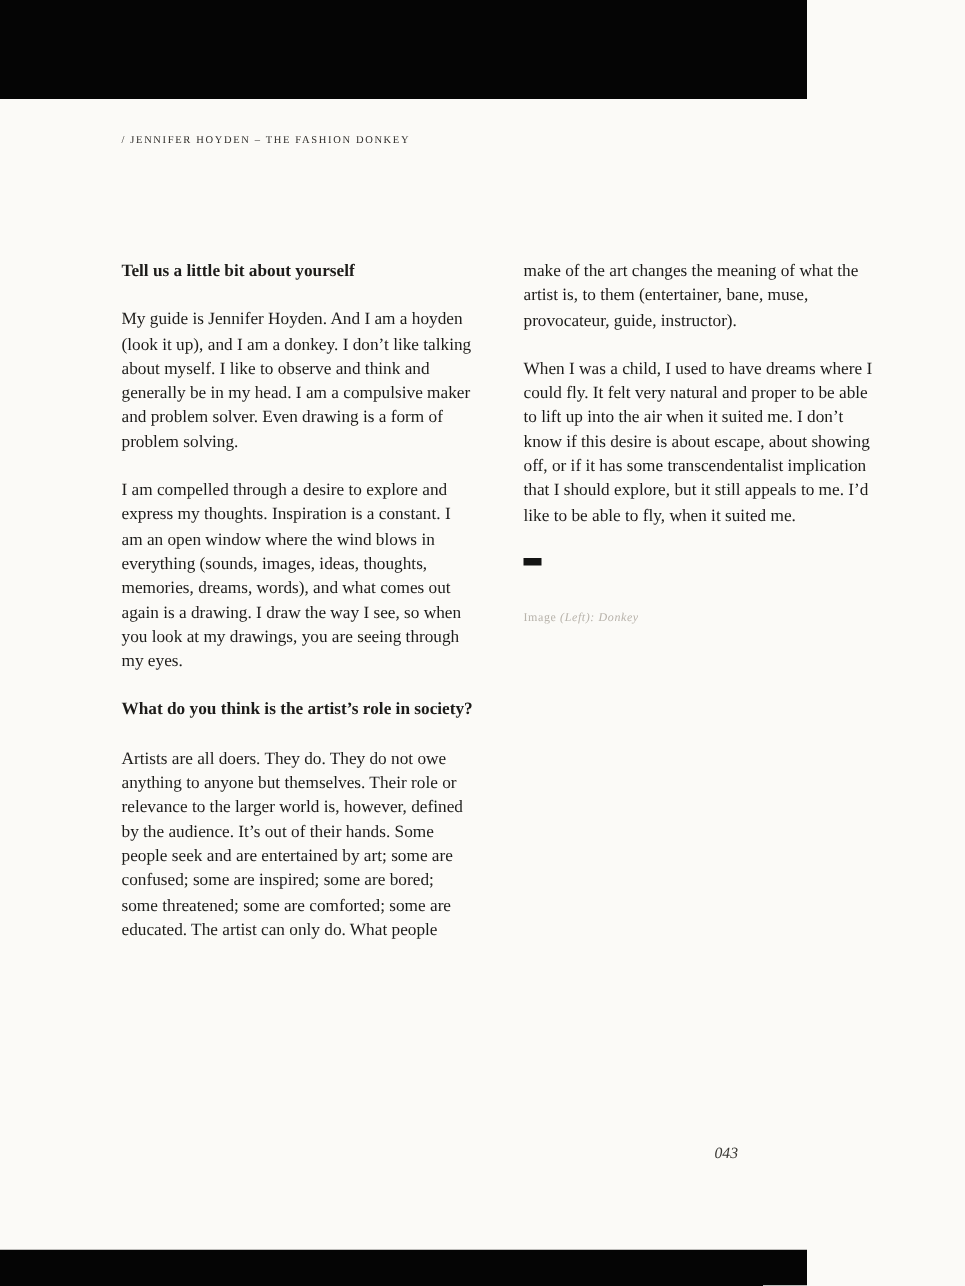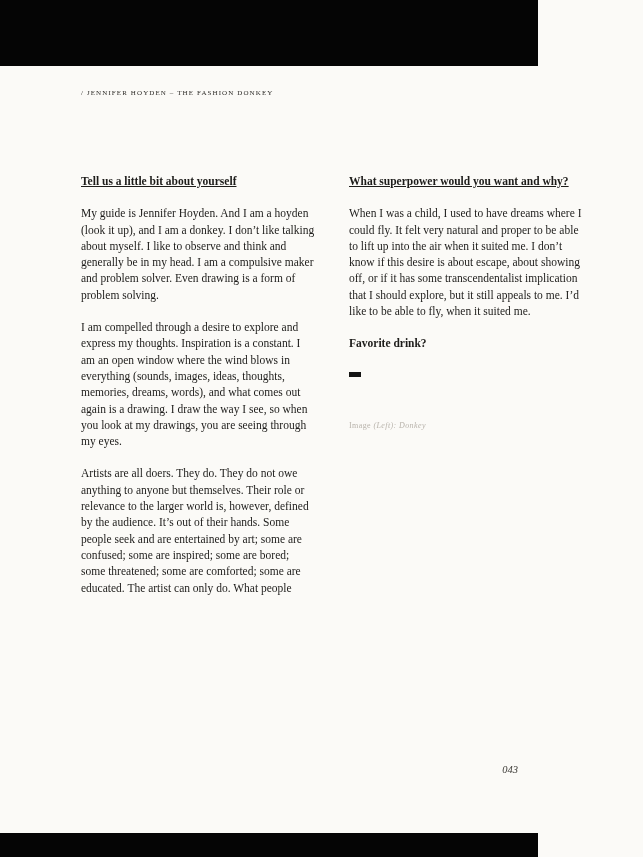--- a/index.html
+++ b/index.html
@@ -46,70 +46,70 @@
   .col {
     width: 235px;
     flex: 0 0 235px;
   }
   .q {
     font-size: 11.5px;
     line-height: 16.3px;
     font-weight: 700;
     margin: 6px 0 16px 0;
   }
-  .q:first-child { margin-top: 0; text-decoration: underline; }
+  .q:first-child { margin-top: 0; }
   .a {
     font-size: 11.5px;
     line-height: 16.3px;
     margin: 0 0 16px 0;
   }
   .a.cont { margin-top: 0; }
   .end-mark {
     width: 12px;
     height: 5px;
     background: #141414;
     margin: 20px 0 0 0;
   }
   .caption {
-    margin-top: 44px;
+    margin-top: 30px;
     font-size: 8px;
     letter-spacing: 0.4px;
     color: #b8b3ab;
   }
   .caption .cap-italic { font-style: italic; }
   .page-number {
     position: absolute;
-    right: 20px;
+    right: 46px;
     top: 698px;
     font-size: 10.5px;
     font-style: italic;
     color: #3a3834;
   }
 </style>
 </head>
 <body>
 
 <div class="screen">
   <div class="letterbox top"></div>
 
   <div class="page">
     <div class="byline">/ JENNIFER HOYDEN – THE FASHION DONKEY</div>
 
     <div class="columns">
       <div class="col">
         <h3 class="q">Tell us a little bit about yourself</h3>
         <p class="a">My guide is Jennifer Hoyden. And I am a hoyden (look it up), and I am a donkey. I don’t like talking about myself. I like to observe and think and generally be in my head. I am a compulsive maker and problem solver. Even drawing is a form of problem solving.</p>
         <p class="a">I am compelled through a desire to explore and express my thoughts. Inspiration is a constant. I am an open window where the wind blows in everything (sounds, images, ideas, thoughts, memories, dreams, words), and what comes out again is a drawing. I draw the way I see, so when you look at my drawings, you are seeing through my eyes.</p>
+        <h3 class="q">What do you think is the artist’s role in society?</h3>
         <p class="a">Artists are all doers. They do. They do not owe anything to anyone but themselves. Their role or relevance to the larger world is, however, defined by the audience. It’s out of their hands. Some people seek and are entertained by art; some are confused; some are inspired; some are bored; some threatened; some are comforted; some are educated. The artist can only do. What people</p>
       </div>
 
       <div class="col">
-        <h3 class="q">What superpower would you want and why?</h3>
+        <p class="a cont">make of the art changes the meaning of what the artist is, to them (entertainer, bane, muse, provocateur, guide, instructor).</p>
         <p class="a">When I was a child, I used to have dreams where I could fly. It felt very natural and proper to be able to lift up into the air when it suited me. I don’t know if this desire is about escape, about showing off, or if it has some transcendentalist implication that I should explore, but it still appeals to me. I’d like to be able to fly, when it suited me.</p>
-        <h3 class="q">Favorite drink?</h3>
         <div class="end-mark"></div>
         <div class="caption">
           <span>Image </span><span class="cap-italic">(Left): Donkey</span>
         </div>
       </div>
     </div>
 
     <div class="page-number">043</div>
   </div>
 

